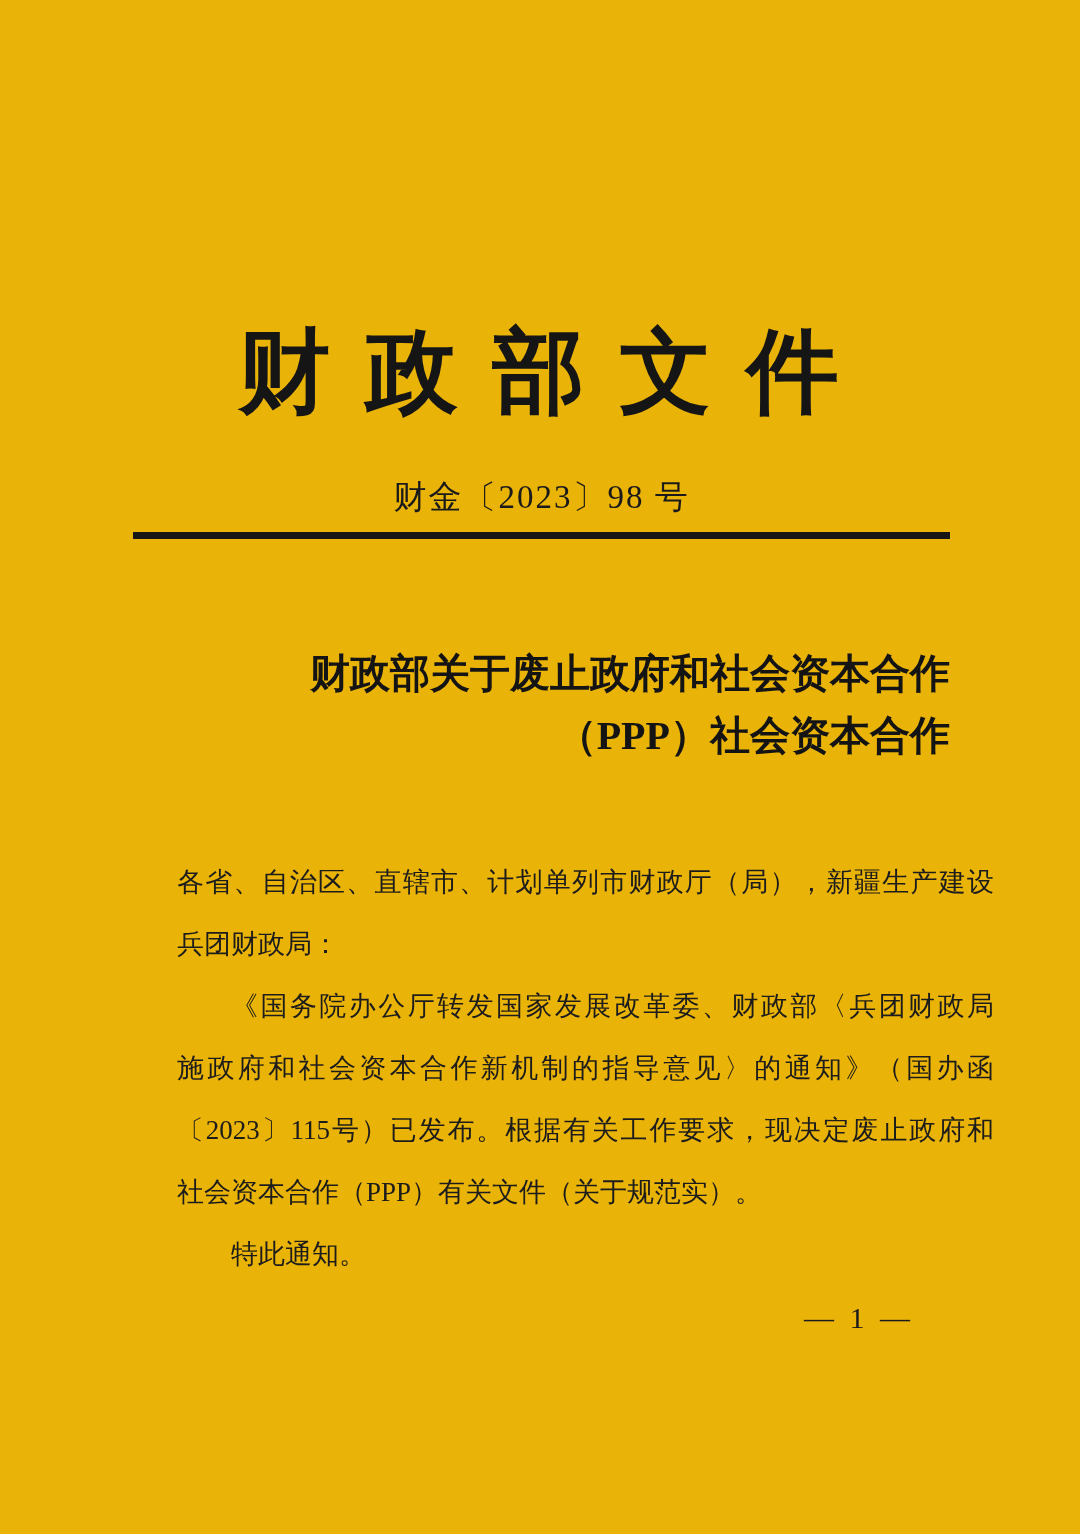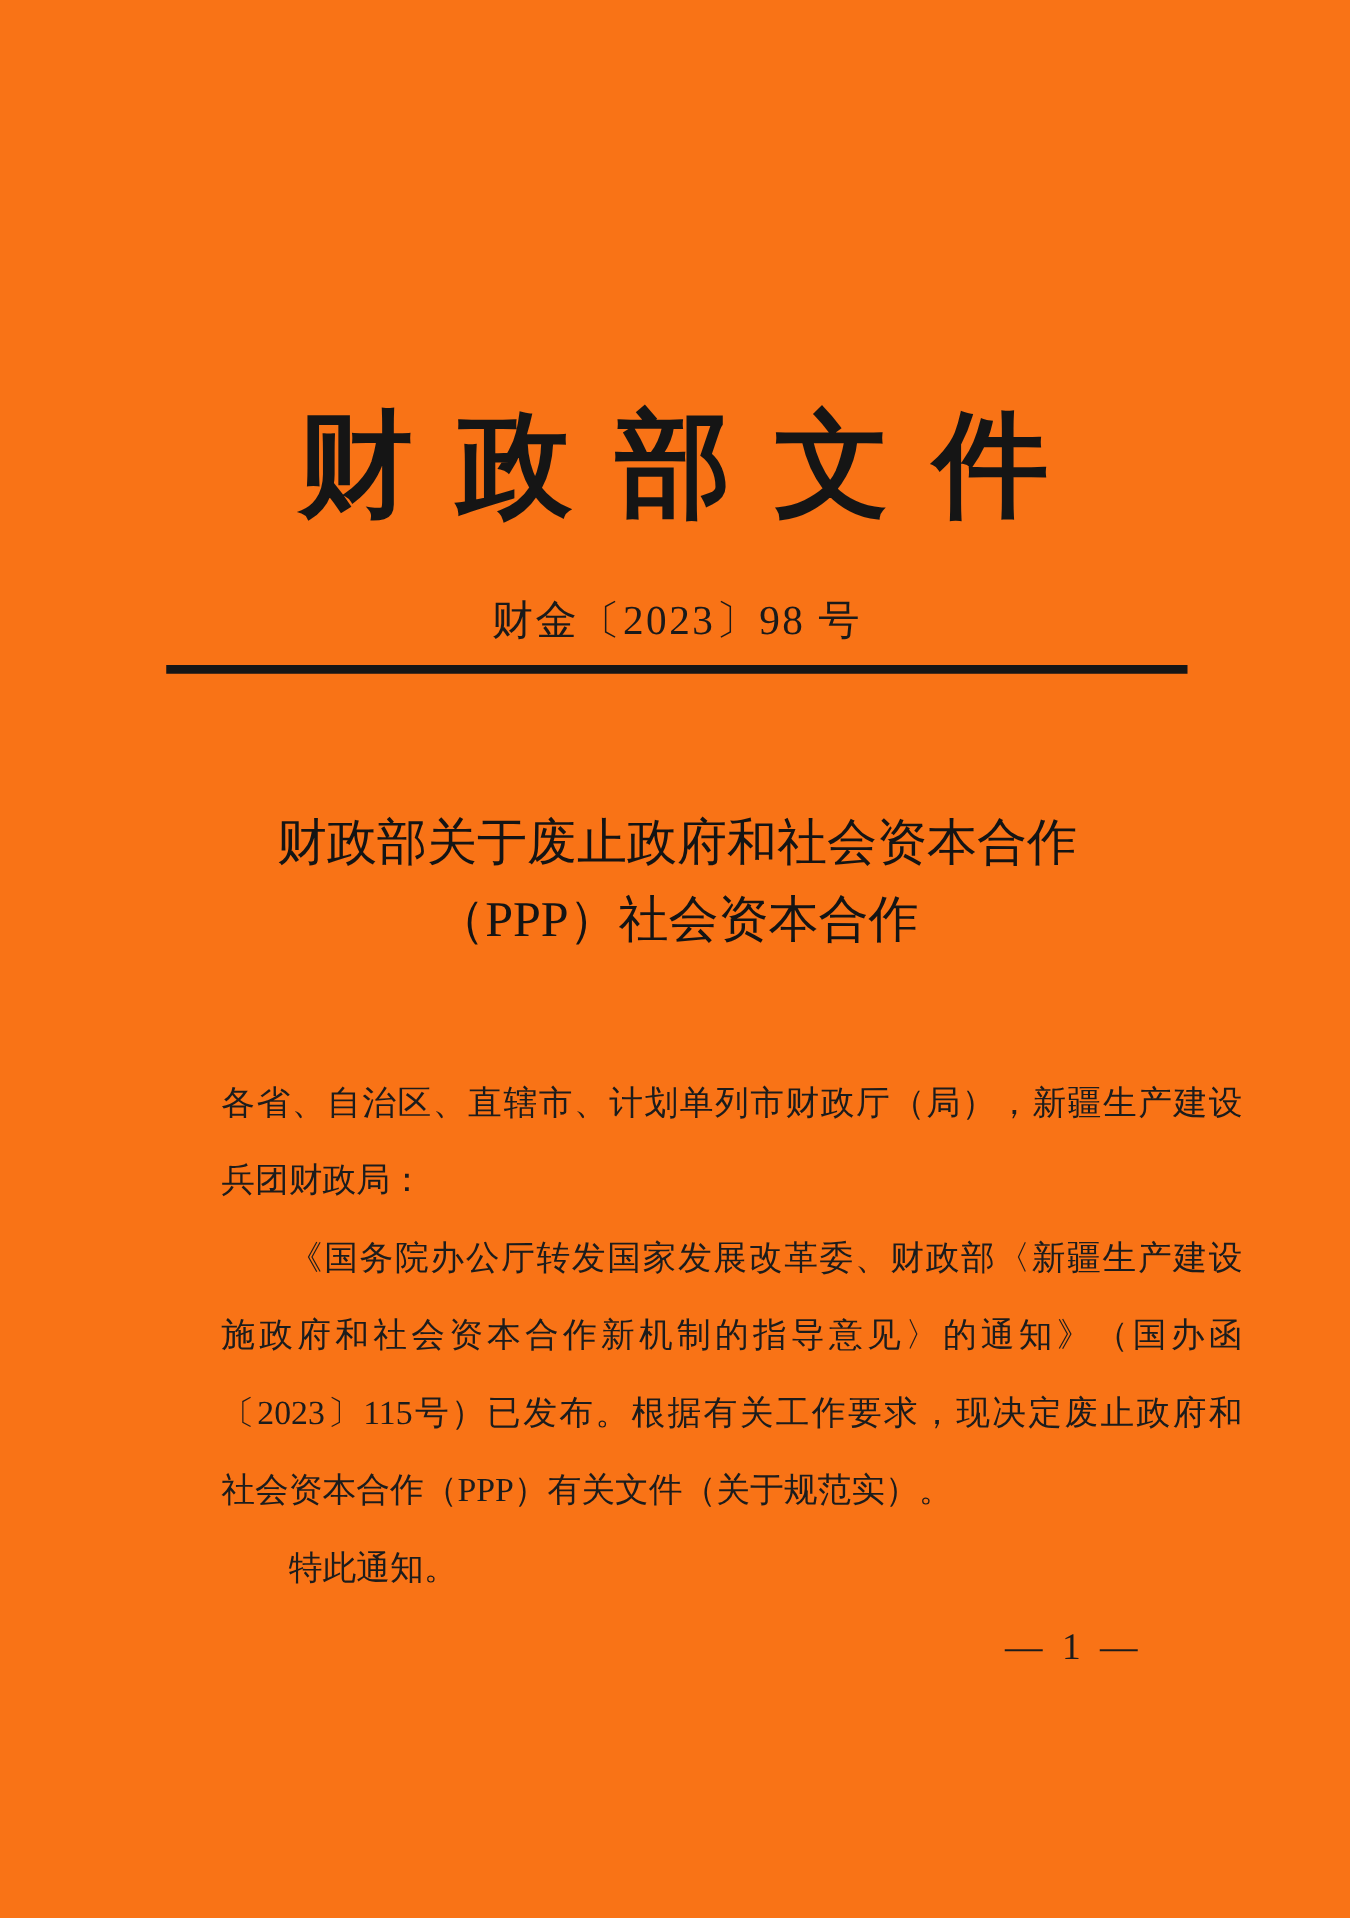--- a/index.html
+++ b/index.html
@@ -12,21 +12,21 @@
     background: #fdfdfb;
     color: #1b1b1b;
     font-family: "Liberation Serif", "DejaVu Serif", serif;
     overflow: hidden;
   }
   .page {
     box-sizing: border-box;
     width: 1080px;
     height: 1534px;
     padding: 326px 130px 0 133px;
-    background: #f97316;
+    background: #eab308;
   }
   .header-title {
     text-align: center;
     font-size: 92px;
     font-weight: 700;
     letter-spacing: 6px;
     line-height: 1;
     white-space: nowrap;
     color: #151515;
   }
@@ -38,23 +38,23 @@
     line-height: 1.2;
     color: #1a1a1a;
   }
   .rule {
     margin-top: 14px;
     height: 7px;
     background: #161616;
   }
   .doc-title {
     margin-top: 104px;
-    text-align: center;
+    text-align: right;
     font-size: 40px;
-    font-weight: 400;
+    font-weight: 700;
     line-height: 62px;
     color: #141414;
   }
   .body-text {
     margin-top: 84px;
     font-size: 27px;
     line-height: 62px;
     color: #1c1c1c;
   }
   .body-text .line {
@@ -90,21 +90,21 @@
   <div class="rule"></div>
 
   <div class="doc-title">
     <div class="title-line">财政部关于废止政府和社会资本合作</div>
     <div class="title-line">（PPP）社会资本合作</div>
   </div>
 
   <div class="body-text">
     <div class="line j">各省、自治区、直辖市、计划单列市财政厅（局），新疆生产建设</div>
     <div class="line">兵团财政局：</div>
-    <div class="line j ind">《国务院办公厅转发国家发展改革委、财政部〈新疆生产建设</div>
+    <div class="line j ind">《国务院办公厅转发国家发展改革委、财政部〈兵团财政局</div>
     <div class="line j">施政府和社会资本合作新机制的指导意见〉的通知》（国办函</div>
     <div class="line j">〔2023〕115号）已发布。根据有关工作要求，现决定废止政府和</div>
     <div class="line">社会资本合作（PPP）有关文件（关于规范实）。</div>
     <div class="line ind">特此通知。</div>
   </div>
 
   <div class="page-number">— 1 —</div>
 
 </div>
 

